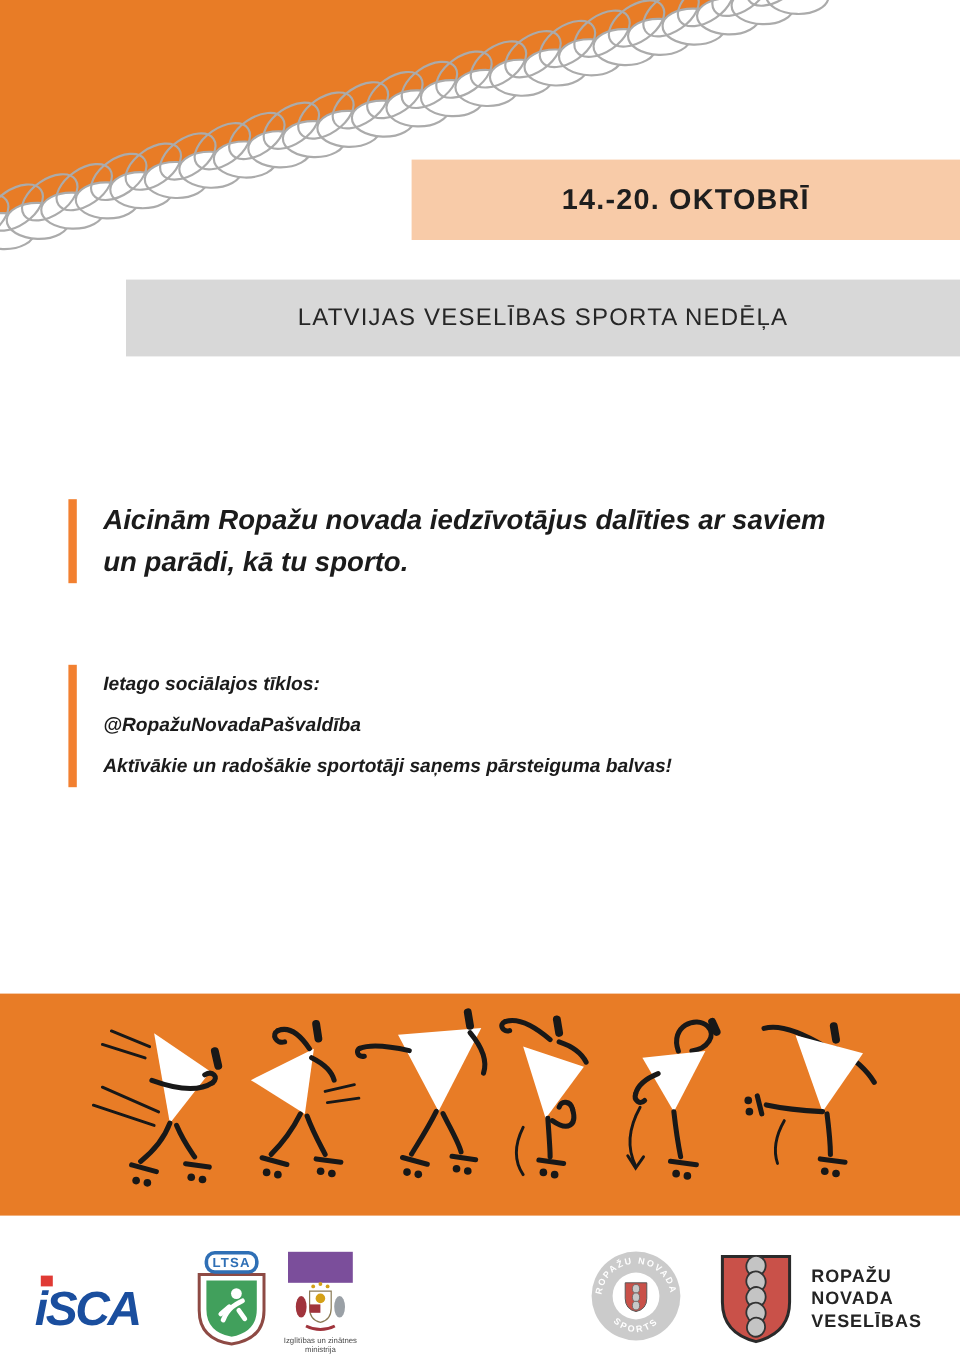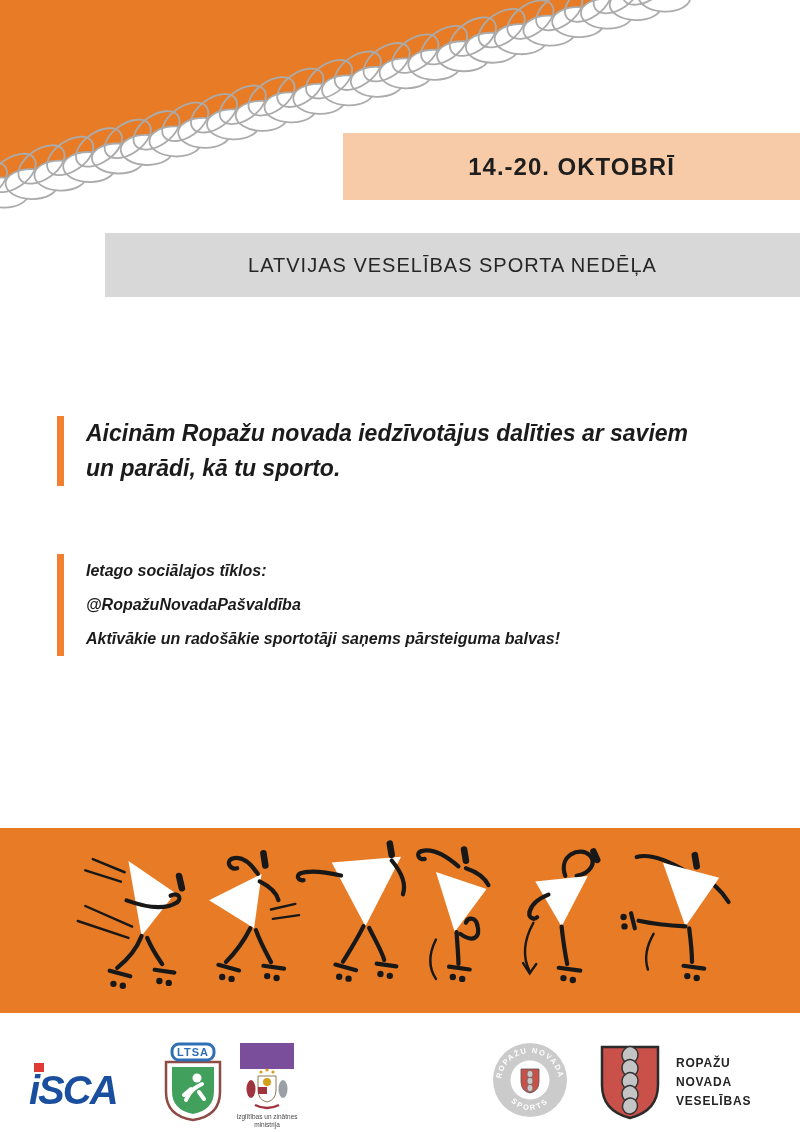--- a/index.html
+++ b/index.html
@@ -41,21 +41,21 @@
   .skater{position:absolute;width:130px;height:150px;}
   .ink{stroke:#181818;stroke-width:4.5;fill:none;stroke-linecap:round;stroke-linejoin:round;}
   .ink-thin{stroke:#181818;stroke-width:2.6;fill:none;stroke-linecap:round;}
   .head{stroke:#181818;stroke-width:7;stroke-linecap:round;}
   .wheel{fill:#181818;}
   .tri{fill:#ffffff;}
   
   .footer{position:absolute;left:0;top:1013px;width:800px;height:119px;background:#fff;}
   .muni-name{
     position:absolute;left:676px;top:1054px;
-    font-size:12px;font-weight:bold;color:#242424;line-height:19px;letter-spacing:0.8px;
+    font-size:15px;font-weight:bold;color:#242424;line-height:19px;letter-spacing:0.8px;
   }
 </style>
 </head>
 <body>
 
 <svg id="header-svg" viewBox="0 0 800 260">
   <polygon points="0,0 623,0 0,183" style="fill:var(--c-orange,#E87C26)"></polygon>
   <g id="braid" transform="translate(0,183) rotate(-16.5)">
       <ellipse cx="-30" cy="10" rx="26" ry="15" transform="rotate(18 -30 10)" fill="#ffffff" stroke="#ABABAB" stroke-width="1.8"></ellipse>
       <ellipse cx="0" cy="10" rx="26" ry="15" transform="rotate(18 0 10)" fill="#ffffff" stroke="#ABABAB" stroke-width="1.8"></ellipse>

